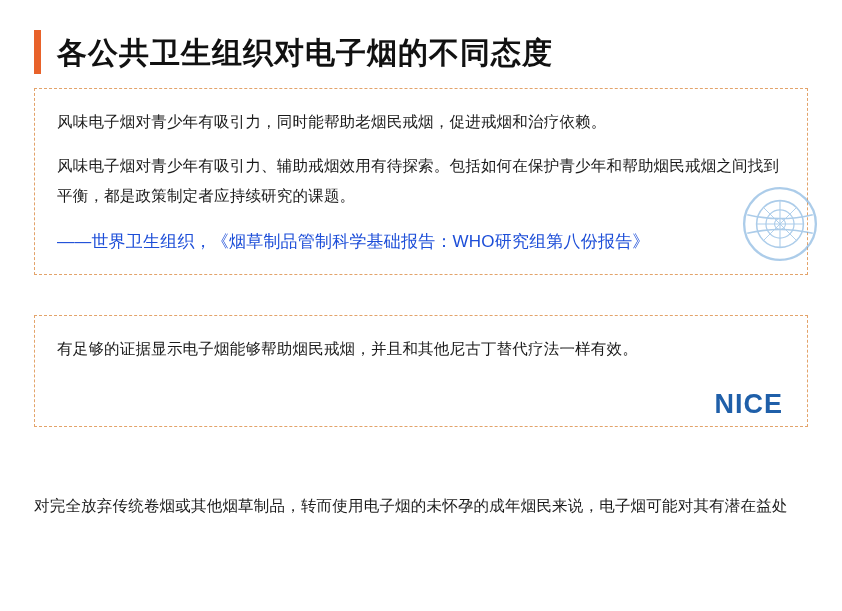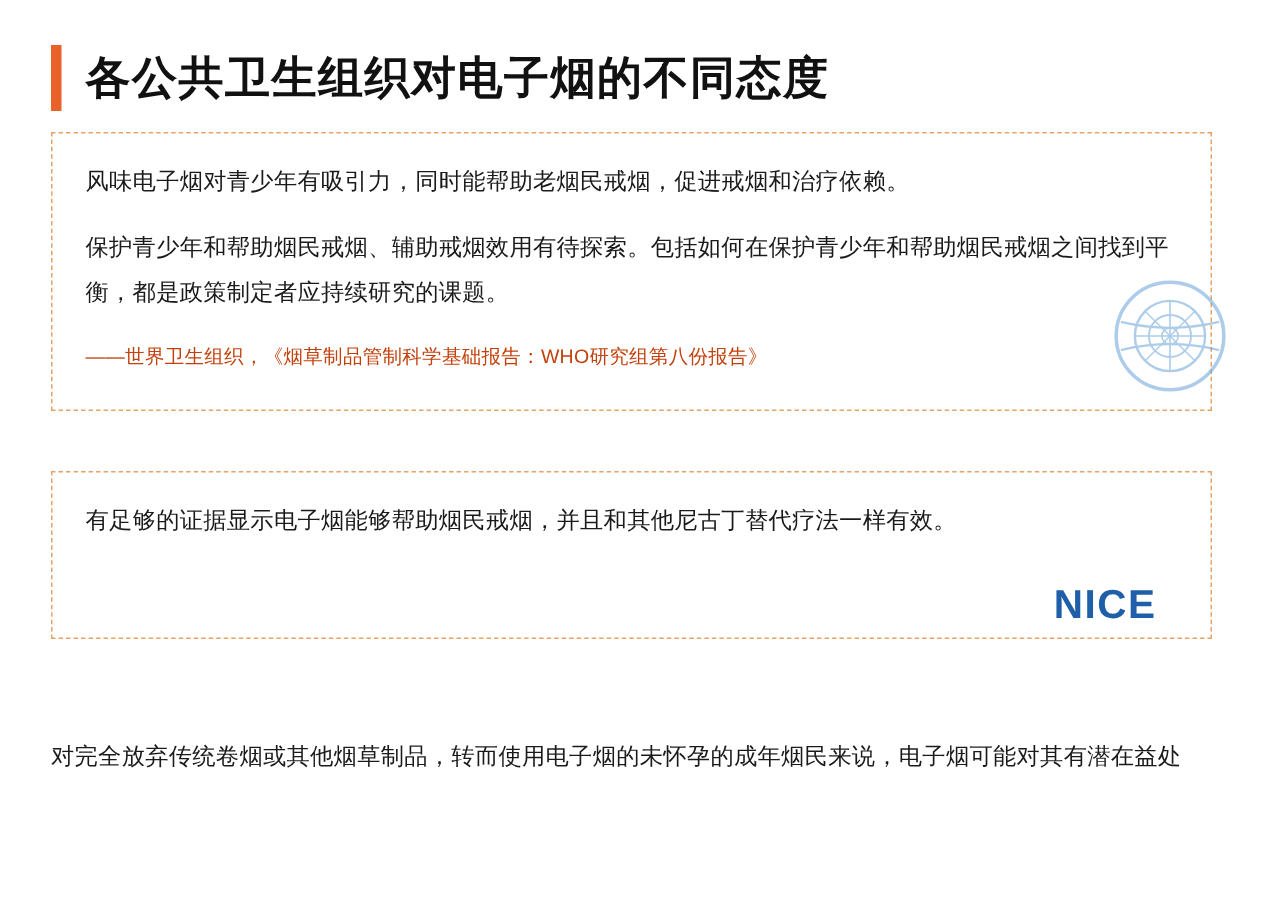--- a/index.html
+++ b/index.html
@@ -67,44 +67,44 @@
     margin: 0 0 14px 0;
     letter-spacing: 0.2px;
   }
   .para:last-child {
     margin-bottom: 0;
   }
   .para b {
     font-weight: normal;
   }
   .source {
-    font-size: 13px;
+    font-size: 17px;
     line-height: 1.9;
-    color: #c2410c;
+    color: #1d4ed8;
     margin: 0;
     letter-spacing: 0.2px;
   }
 
   
   #block-who { min-height: 186px; }
   #block-phe { min-height: 112px; }
   #block-ncsh { border: none; padding-left: 0; padding-right: 0; margin-top: 6px;}
 
   
   .un-logo {
     position: absolute;
     right: -12px;
     top: 96px;
     width: 78px;
     height: 78px;
     opacity: 0.5;
   }
   .nice-logo {
     position: absolute;
-    right: 36px;
+    right: 24px;
     bottom: 8px;
     display: flex;
     align-items: center;
     gap: 18px;
     justify-content: center;
   }
   .nice-word {
     font-size: 27px;
     font-weight: bold;
     color: #1f5fa9;
@@ -128,21 +128,21 @@
   <div class="title-row">
     <div class="title-bar"></div>
     <div class="title-text">各公共卫生组织对电子烟的不同态度</div>
   </div>
 
   <div class="quote-block" id="block-who">
     <p class="para">
       <span>风味电子烟对青少年有吸引力，同时能帮助老烟民戒烟，促进戒烟和治疗依赖。</span>
     </p>
     <p class="para">
-      <span>保护青少年和帮助烟民戒烟、辅助戒烟效用有待探索。包括如何在</span><b>保护青少年和帮助烟民戒烟</b><span>之间找到平衡，都是政策制定者应持续研究的课题。</span>
+      <span>风味电子烟对青少年有吸引力、辅助戒烟效用有待探索。包括如何在</span><b>保护青少年和帮助烟民戒烟</b><span>之间找到平衡，都是政策制定者应持续研究的课题。</span>
     </p>
     <p class="source">——世界卫生组织，《烟草制品管制科学基础报告：WHO研究组第八份报告》</p>
 
     <svg class="un-logo" viewBox="0 0 100 100">
       <circle cx="50" cy="50" r="46" fill="none" stroke="#5b9bd5" stroke-width="3"></circle>
       <circle cx="50" cy="50" r="30" fill="none" stroke="#5b9bd5" stroke-width="2"></circle>
       <circle cx="50" cy="50" r="18" fill="none" stroke="#5b9bd5" stroke-width="1.6"></circle>
       <circle cx="50" cy="50" r="7" fill="none" stroke="#5b9bd5" stroke-width="1.4"></circle>
       <line x1="50" y1="20" x2="50" y2="80" stroke="#5b9bd5" stroke-width="1.4"></line>
       <line x1="20" y1="50" x2="80" y2="50" stroke="#5b9bd5" stroke-width="1.4"></line>

